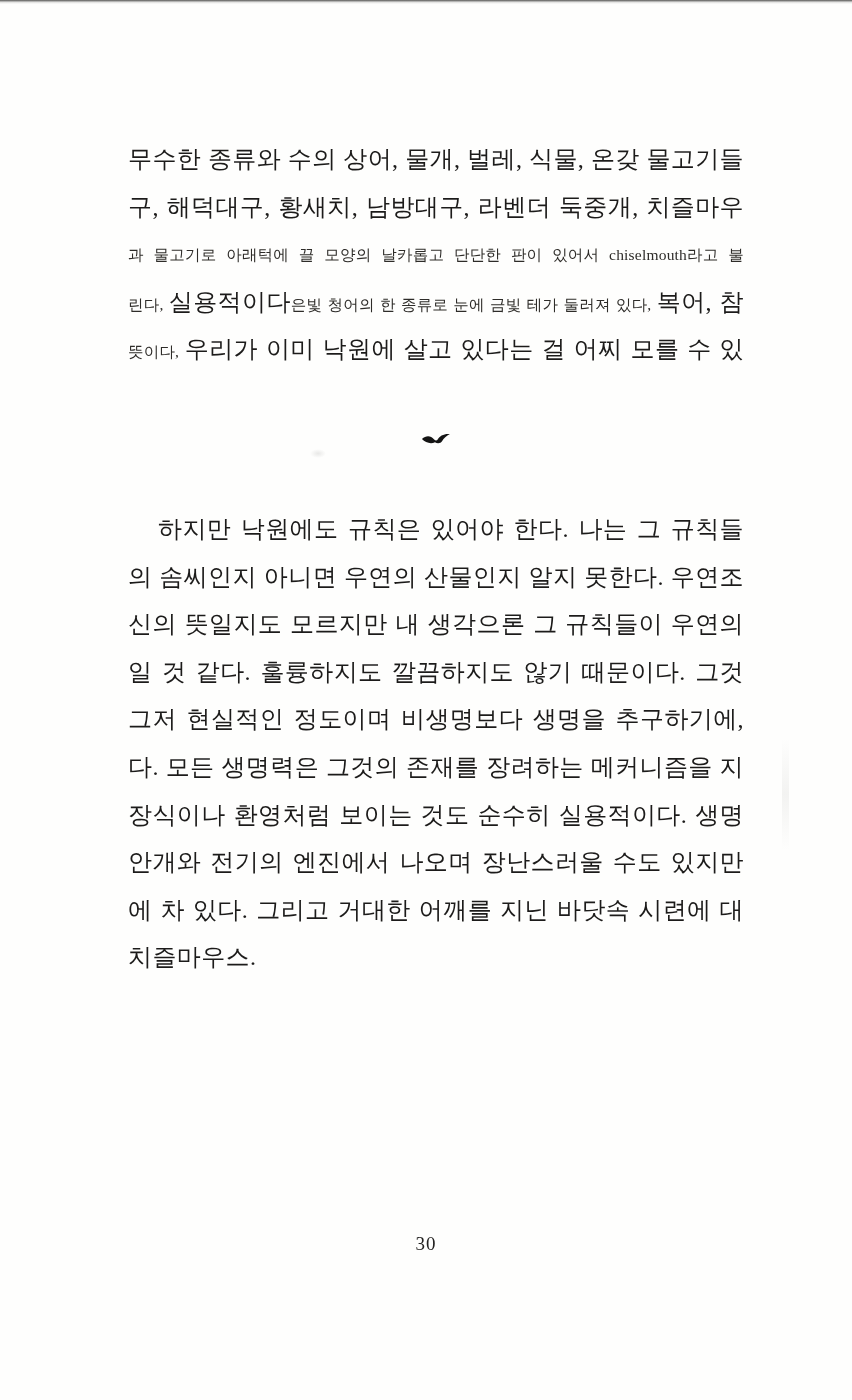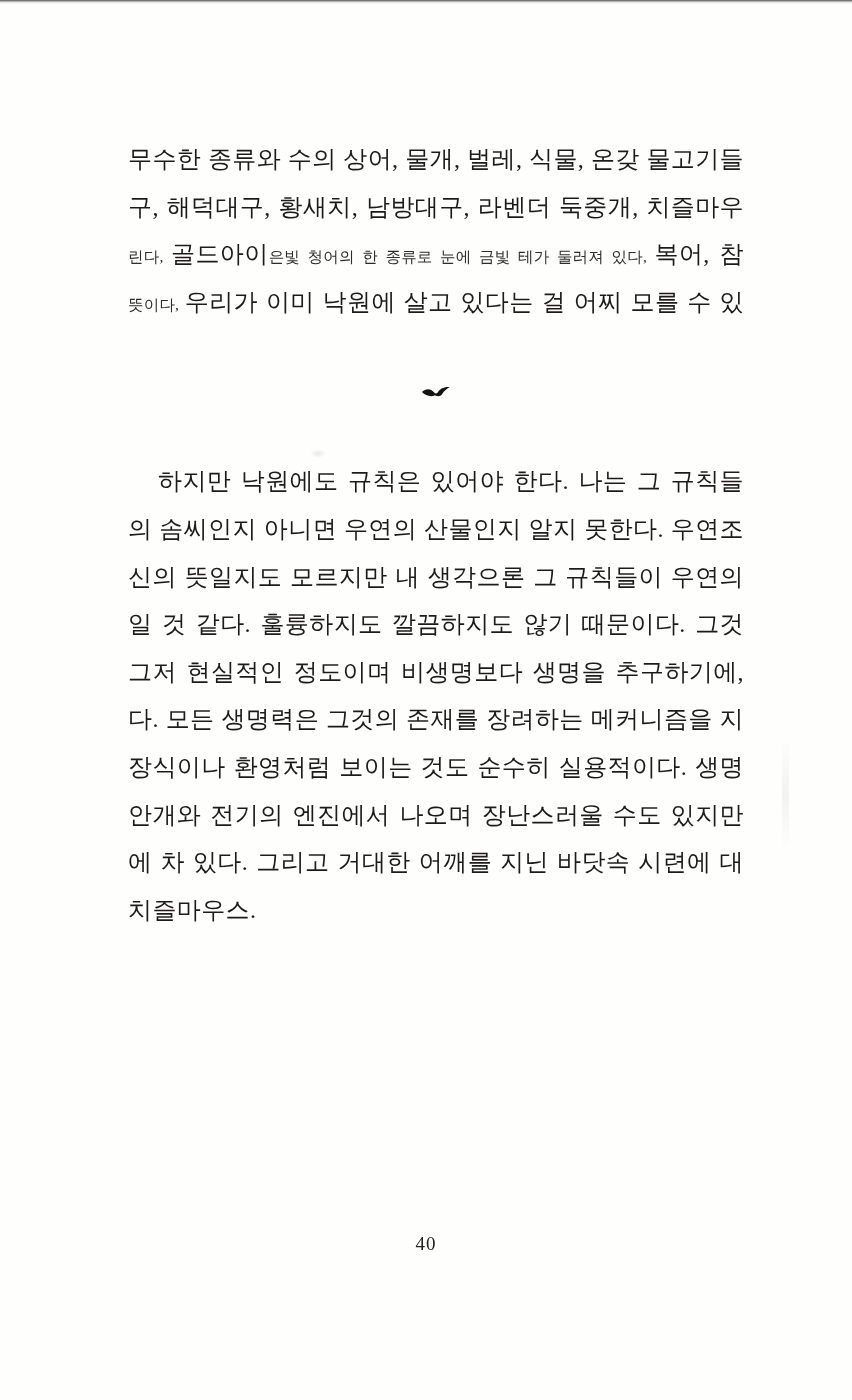--- a/index.html
+++ b/index.html
@@ -55,21 +55,22 @@
 
 <div class="page">
 
   <div class="scan-edge-top"></div>
 
   <div class="text-block">
 
     <div>
       <div class="line jl"><span class="t-big">무수한 종류와 수의 상어, 물개, 벌레, 식물, 온갖 물고기들—대</span></div>
       <div class="line jl"><span class="t-big">구, 해덕대구, 황새치, 남방대구, 라벤더 둑중개, 치즐마우스</span></div>
-      <div class="line jl"><span class="t-small">린다, </span><span class="t-big">골드아이</span><span class="t-small">은빛 청어의 한 종류로 눈에 금빛 테가 둘러져 있다, </span><span class="t-big">복어, 참</span></div>
+      <div class="line jl"><span class="t-small">과 물고기로 아래턱에 끌 모양의 날카롭고 단단한 판이 있어서 chiselmouth라고 불</span></div>
+      <div class="line jl"><span class="t-small">린다, </span><span class="t-big">실용적이다</span><span class="t-small">은빛 청어의 한 종류로 눈에 금빛 테가 둘러져 있다, </span><span class="t-big">복어, 참</span></div>
       <div class="line jl"><span class="t-small">뜻이다, </span><span class="t-big">우리가 이미 낙원에 살고 있다는 걸 어찌 모를 수 있겠</span></div>
     </div>
 
     <div class="ornament">
       <svg class="bird-svg" viewBox="0 0 32 15" xmlns="http://www.w3.org/2000/svg" aria-label="flying-bird-silhouette">
         <path d="M1 7 C5.5 2.5 10.5 3.2 13.8 7.2 C15 8.6 16.4 8.9 17.4 8.1 C19.8 3.2 24.8 1 30.8 1.6 C27 3.6 24.2 6 22.6 9.2 C21 12 17.2 12.3 14.9 10.4 C10.2 12.8 4.6 10.6 1 7 Z" fill="#141414"></path>
       </svg>
     </div>
 
     <div>
@@ -83,15 +84,15 @@
       <div class="line jl t-big">안개와 전기의 엔진에서 나오며 장난스러울 수도 있지만 확신</div>
       <div class="line jl t-big">에 차 있다. 그리고 거대한 어깨를 지닌 바닷속 시련에 대비해</div>
       <div class="line ll t-big">치즐마우스.</div>
     </div>
 
   </div>
 
   <div class="artifact-smudge"></div>
   <div class="artifact-streak"></div>
 
-  <div class="page-number">40</div>
+  <div class="page-number">30</div>
 
 </div>
 
 </body></html>

